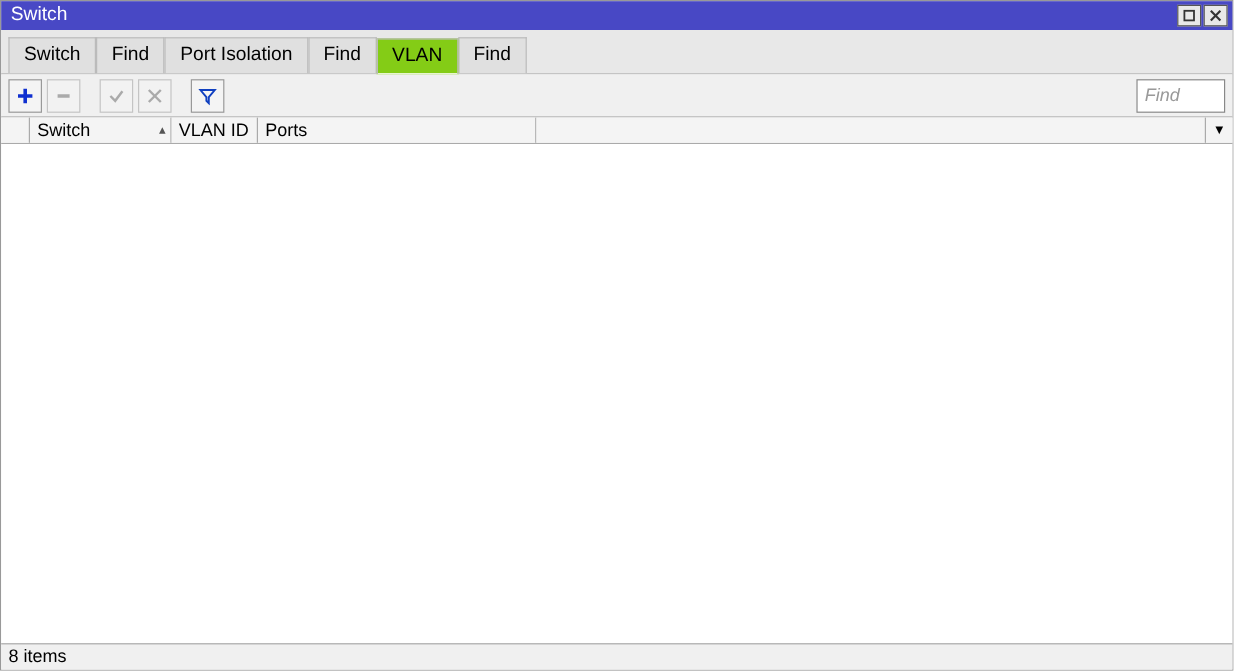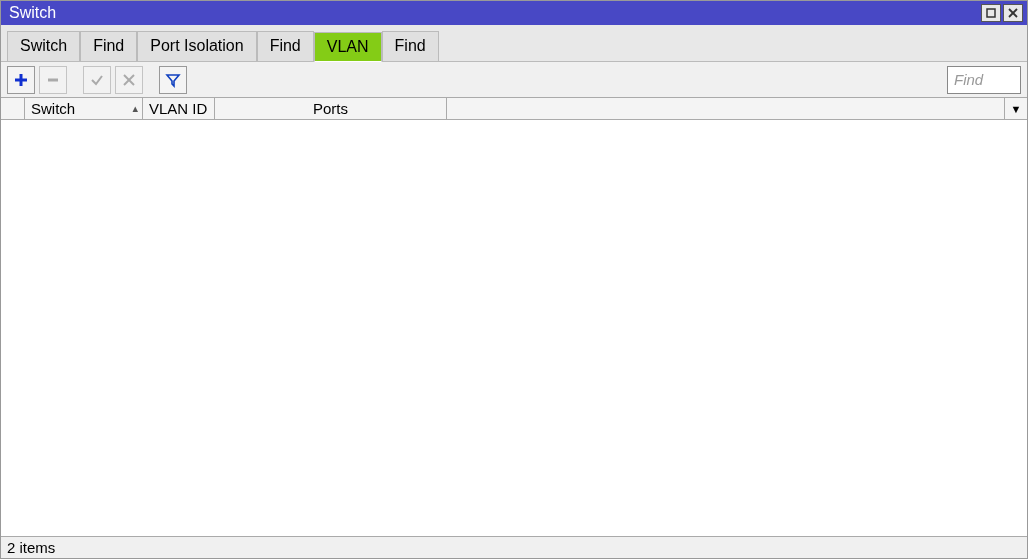--- a/index.html
+++ b/index.html
@@ -116,21 +116,21 @@
       display: flex;
       align-items: center;
       padding: 0 6px;
       cursor: pointer;
       position: relative;
       background: #f4f4f4;
     }
     .th.row-marker { width: 24px; padding: 0; flex: 0 0 24px; }
     .th.col-switch { width: 118px; flex: 0 0 118px; }
     .th.col-vlanid { width: 72px; flex: 0 0 72px; }
-    .th.col-ports { width: 232px; flex: 0 0 232px; justify-content: center; }
+    .th.col-ports { width: 232px; flex: 0 0 232px; }
     .th.col-rest { flex: 1; }
     .th.col-menu { width: 22px; flex: 0 0 22px; border-right: none; justify-content: center; }
     .sort-marker {
       position: absolute;
       right: 4px;
       font-size: 11px;
       color: #555;
     }
     .table-body {
       flex: 1;
@@ -223,16 +223,16 @@
     </div>
     <div class="th col-rest"></div>
     <div class="th col-menu">
       <span style="font-size:11px;color:#000;">▼</span>
     </div>
   </div>
 
   <div class="table-body"></div>
 
   <div class="statusbar">
-    <span>2 items</span>
+    <span>8 items</span>
   </div>
 
 </div>
 
 </body></html>

